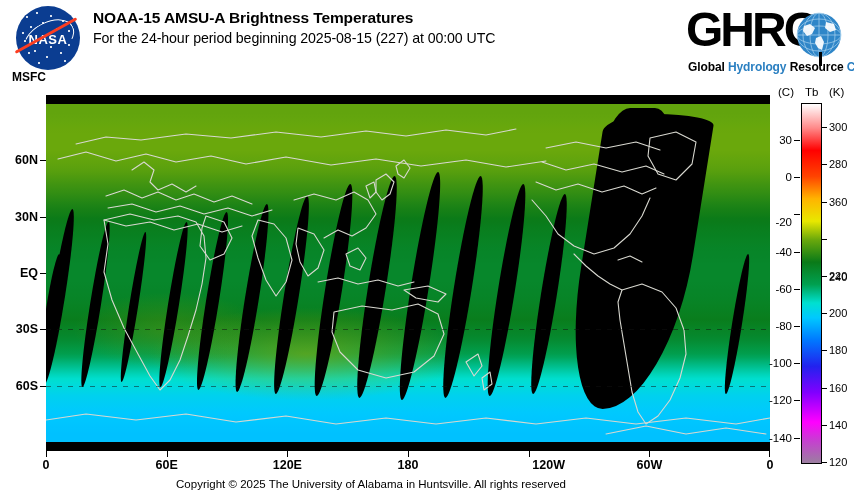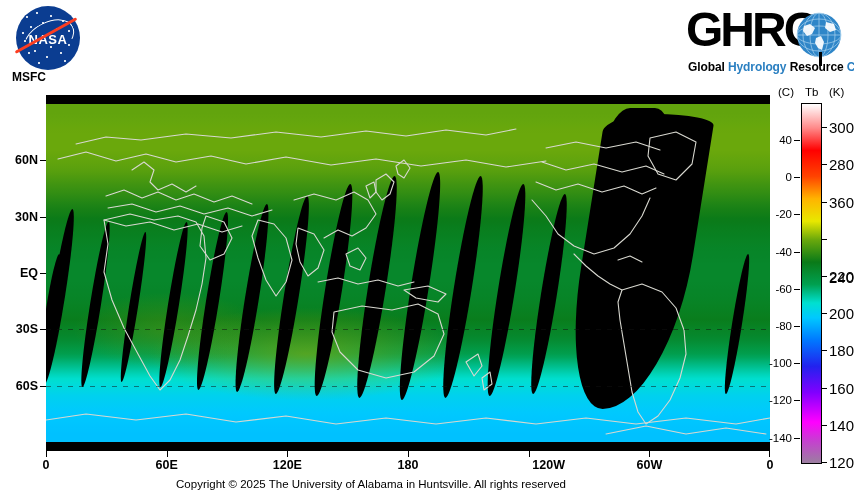--- a/index.html
+++ b/index.html
@@ -58,21 +58,21 @@
         transform:translate(-100%,-50%);white-space:nowrap;}
 
   
   #cb-head-c{position:absolute;left:778px;top:86px;font-size:11.5px;}
   #cb-head-tb{position:absolute;left:805px;top:86px;font-size:11.5px;}
   #cb-head-k{position:absolute;left:829px;top:86px;font-size:11.5px;}
   #colorbar{position:absolute;left:801px;top:103px;width:19px;height:359px;
             border:1px solid #000;}
   #cb-gradient{position:absolute;inset:0;}
   .cb-tick-r{position:absolute;left:821px;width:6px;height:1px;background:#000;}
-  .cb-lab-r{position:absolute;left:829px;font-size:15px;transform:translateY(-50%);}
+  .cb-lab-r{position:absolute;left:829px;font-size:11px;transform:translateY(-50%);}
   .cb-tick-l{position:absolute;left:794px;width:6px;height:1px;background:#000;}
   .cb-lab-l{position:absolute;left:792px;font-size:11.5px;
             transform:translate(-100%,-50%);white-space:nowrap;}
 
   #copyright{position:absolute;left:0;top:478px;width:742px;text-align:center;
              font-size:11.5px;}
 </style>
 </head>
 <body>
 
@@ -97,20 +97,22 @@
       <div class="star" style="left: 48px; top: 54px;"></div>
       <div class="star" style="left: 22px; top: 56px;"></div>
       <div class="star" style="left: 34px; top: 40px;"></div>
       <div class="star" style="left: 6px; top: 26px;"></div>
     </div>
   <div id="nasa-swoosh"></div>
   <div id="msfc-label">MSFC</div>
 </div>
 
 <div id="title-block">
+  <div id="title-line1">NOAA-15 AMSU-A Brightness Temperatures</div>
+  <div id="title-line3">For the 24-hour period beginning 2025-08-15 (227) at 00:00 UTC</div>
 </div>
 
 <div id="ghrc-logo">
   <div id="ghrc-text">GHRC</div>
   <svg id="ghrc-globe" viewBox="0 0 46 46">
     <circle cx="23" cy="23" r="22" fill="#2f86c8"></circle>
     <g stroke="#bfe0f5" stroke-width=".7" fill="none" opacity=".85">
       <ellipse cx="23" cy="23" rx="22" ry="9"></ellipse>
       <ellipse cx="23" cy="23" rx="22" ry="16"></ellipse>
       <ellipse cx="23" cy="23" rx="9" ry="22"></ellipse>
@@ -266,25 +268,25 @@
     <div class="cb-lab-r" style="top: 313.192px;">200</div>
     <div class="cb-tick-r" style="top: 350.394px;"></div>
     <div class="cb-lab-r" style="top: 350.394px;">180</div>
     <div class="cb-tick-r" style="top: 387.596px;"></div>
     <div class="cb-lab-r" style="top: 387.596px;">160</div>
     <div class="cb-tick-r" style="top: 424.798px;"></div>
     <div class="cb-lab-r" style="top: 424.798px;">140</div>
     <div class="cb-tick-r" style="top: 462px;"></div>
     <div class="cb-lab-r" style="top: 462px;">120</div>
     <div class="cb-tick-l" style="top: 139.923px;"></div>
-    <div class="cb-lab-l" style="top: 139.923px;">40</div>
+    <div class="cb-lab-l" style="top: 139.923px;">30</div>
     <div class="cb-tick-l" style="top: 177.125px;"></div>
     <div class="cb-lab-l" style="top: 177.125px;">0</div>
     <div class="cb-tick-l" style="top: 214.327px;"></div>
-    <div class="cb-lab-l" style="top: 214px;">-20</div>
+    <div class="cb-lab-l" style="top: 222px;">-20</div>
     <div class="cb-tick-l" style="top: 251.529px;"></div>
     <div class="cb-lab-l" style="top: 251.529px;">-40</div>
     <div class="cb-tick-l" style="top: 288.731px;"></div>
     <div class="cb-lab-l" style="top: 288.731px;">-60</div>
     <div class="cb-tick-l" style="top: 325.933px;"></div>
     <div class="cb-lab-l" style="top: 325.933px;">-80</div>
     <div class="cb-tick-l" style="top: 363.135px;"></div>
     <div class="cb-lab-l" style="top: 363.135px;">-100</div>
     <div class="cb-tick-l" style="top: 400.338px;"></div>
     <div class="cb-lab-l" style="top: 400.338px;">-120</div>

